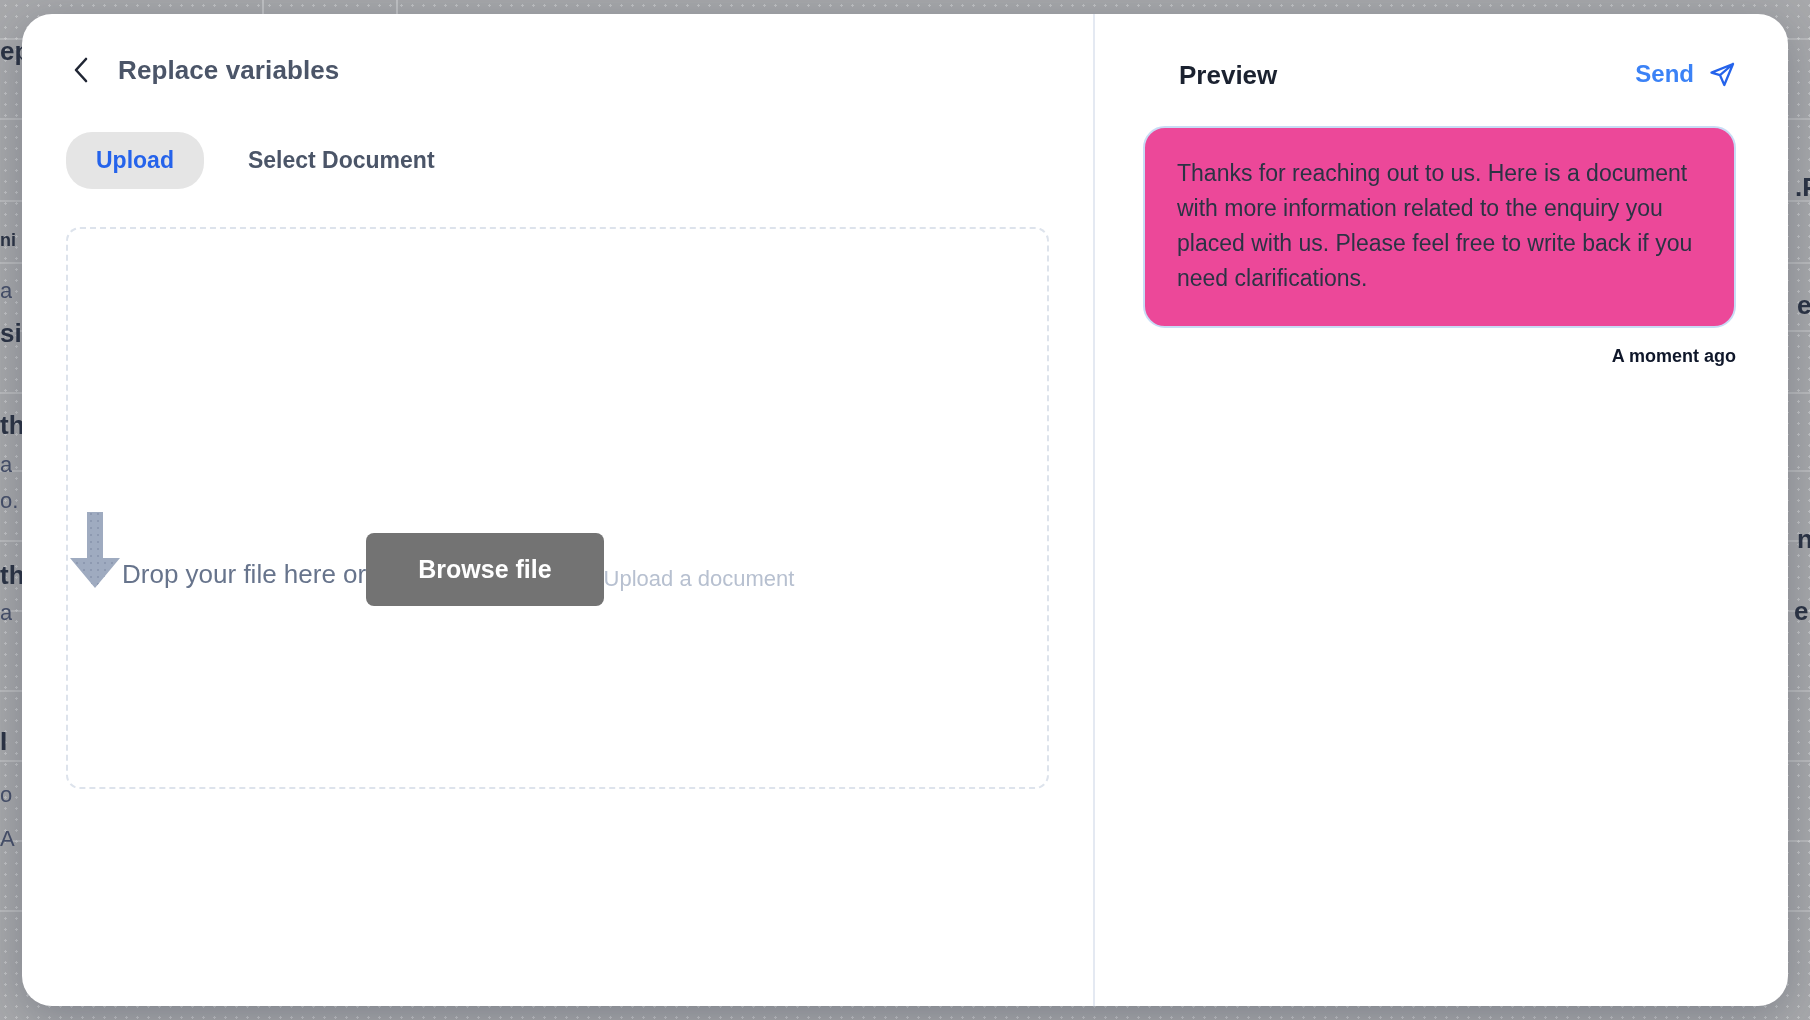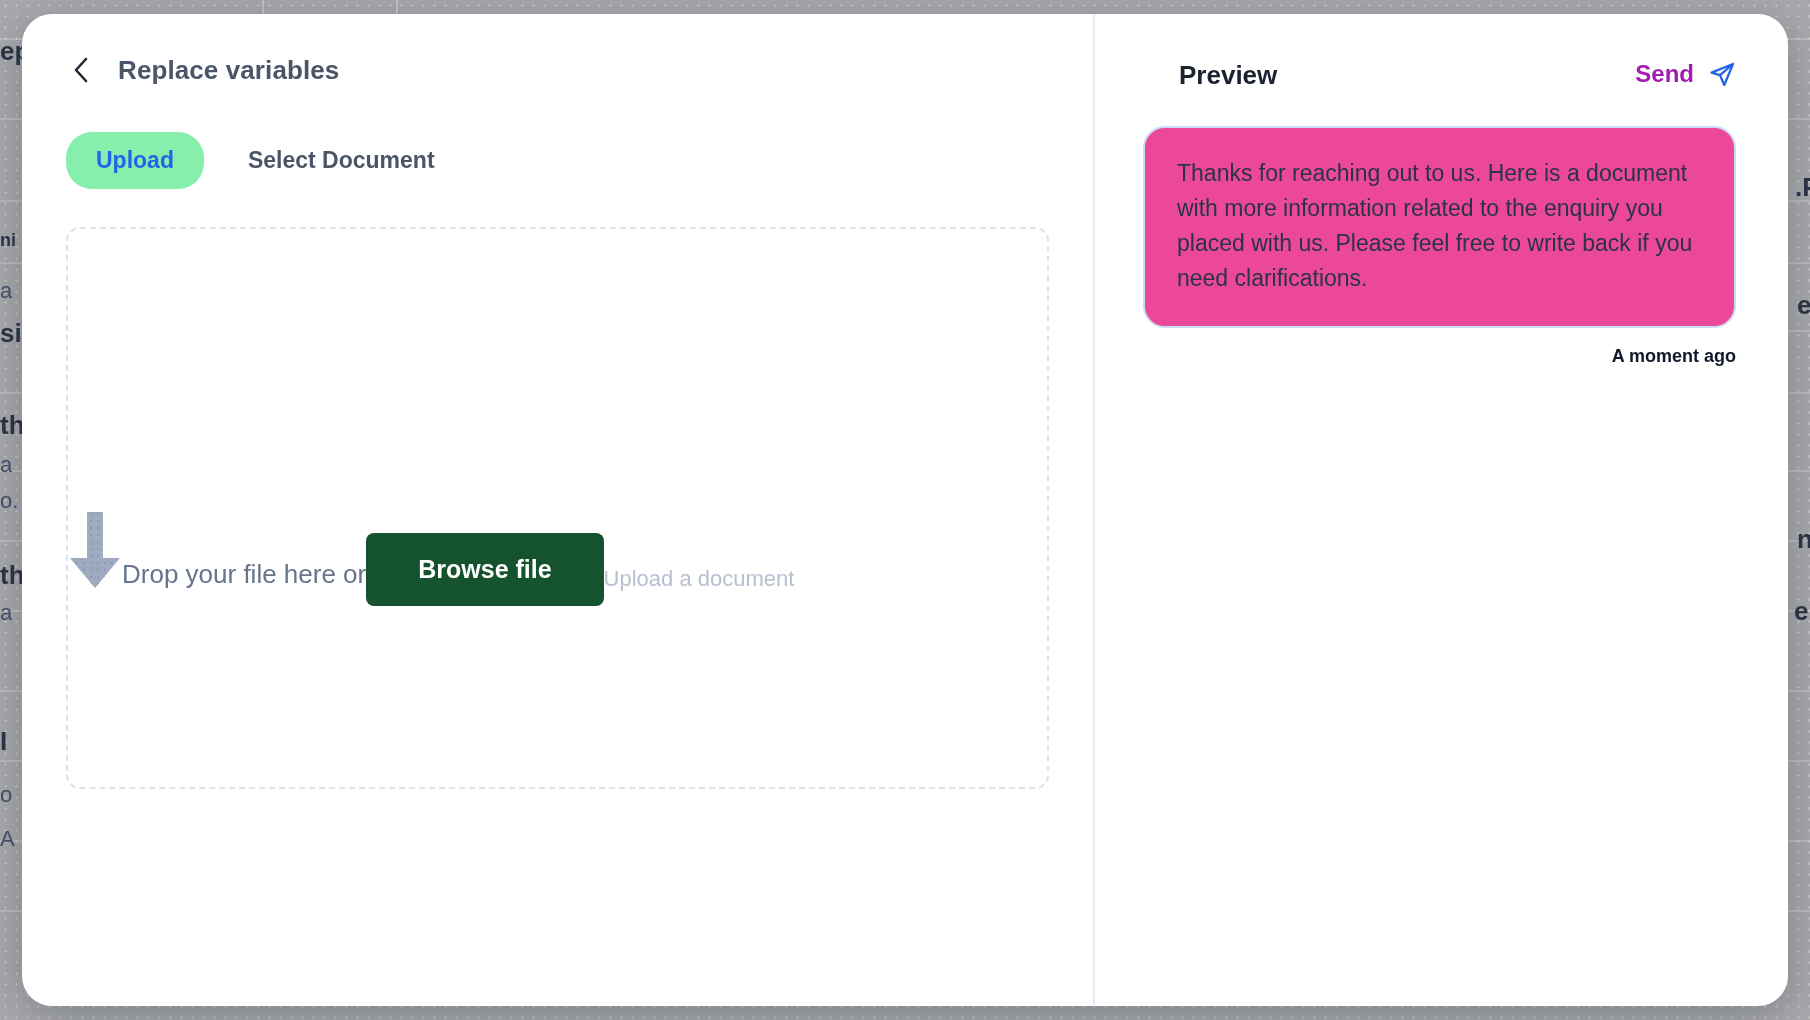--- a/index.html
+++ b/index.html
@@ -103,21 +103,21 @@
   .tab {
     font-size: 23px;
     font-weight: bold;
     padding: 15px 30px;
     border-radius: 26px;
     cursor: pointer;
     color: #4b5568;
     white-space: nowrap;
   }
   .tab.active {
-    background: #86efac;
+    background: #e5e5e5;
     color: #2563eb;
   }
 
   .dropzone {
     margin: 38px 44px 0 44px;
     height: 562px;
     border: 2px dashed #dde3ec;
     border-radius: 14px;
     display: flex;
     align-items: center;
@@ -126,21 +126,21 @@
     cursor: pointer;
   }
   .dz-arrow { width: 54px; height: 78px; display: block; }
   .dz-title {
     margin-top: 46px;
     font-size: 26px;
     color: #67748c;
   }
   .browse-btn {
     margin-top: 36px;
-    background: #14532d;
+    background: #737373;
     color: #ffffff;
     font-size: 25px;
     font-weight: bold;
     border: none;
     border-radius: 8px;
     padding: 22px 52px;
     cursor: pointer;
     font-family: inherit;
   }
   .dz-hint {
@@ -163,21 +163,21 @@
   }
   .preview-title {
     font-size: 26px;
     font-weight: bold;
     color: #1b2230;
   }
   .send-action {
     display: flex;
     align-items: center;
     gap: 14px;
-    color: #a21caf;
+    color: #3b82f6;
     cursor: pointer;
   }
   .send-label { font-size: 24px; font-weight: bold; }
   .send-icon { display: block; }
 
   .msg-label {
     margin-top: 68px;
     font-size: 20px;
     color: #68748a;
   }

